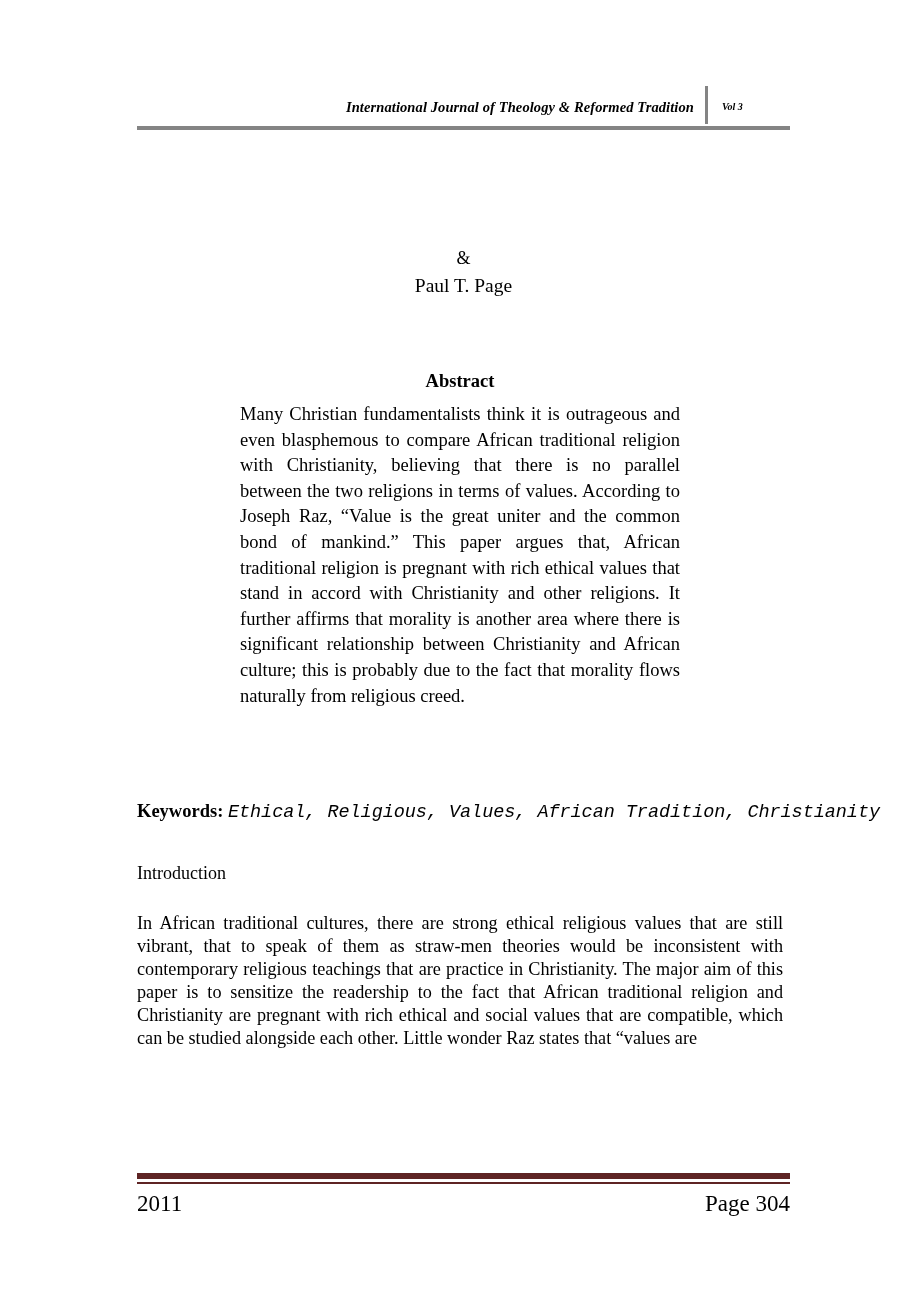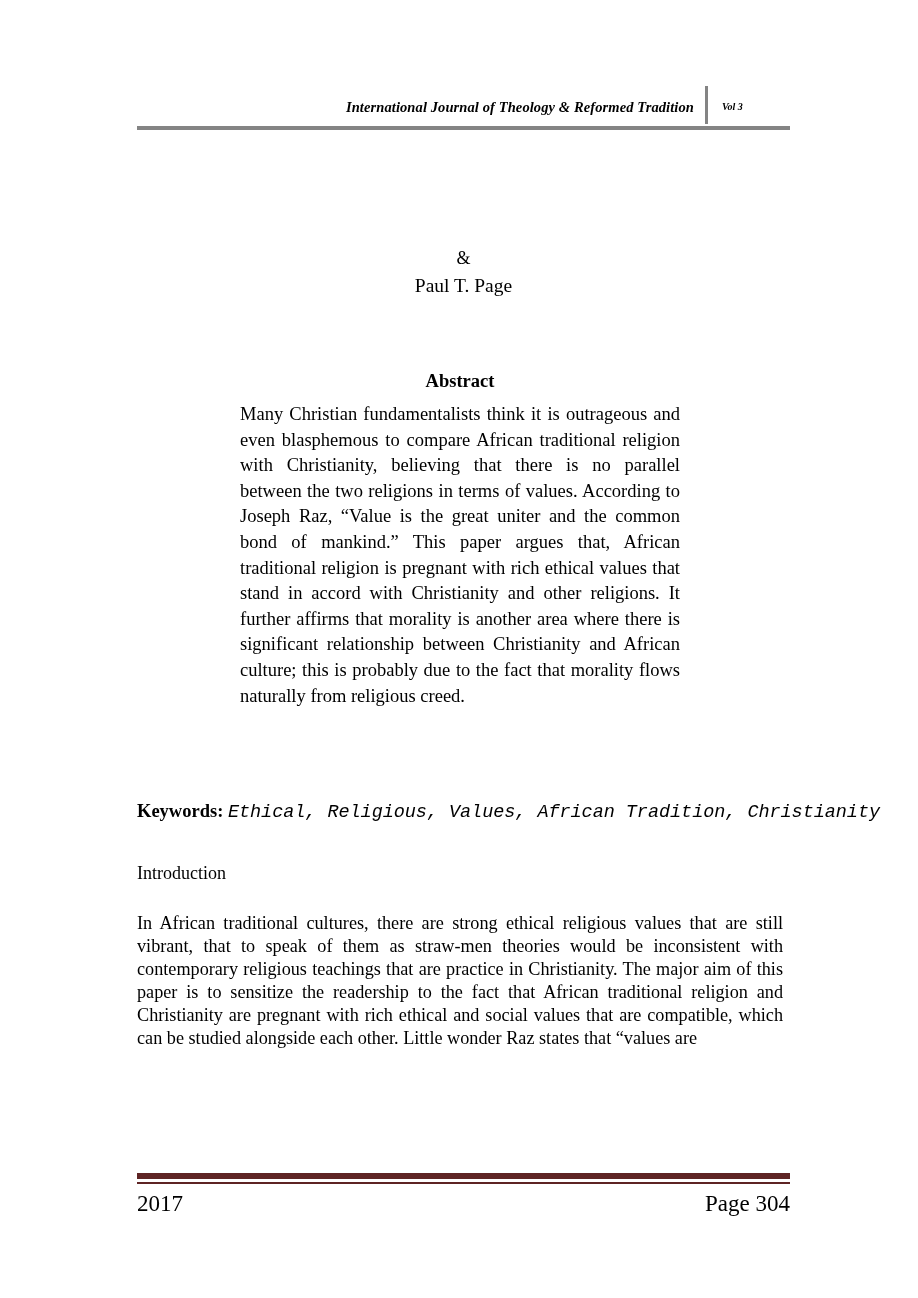--- a/index.html
+++ b/index.html
@@ -221,17 +221,17 @@
     <span class="keywords-label">Keywords:</span>
     <span class="keywords-values">Ethical, Religious, Values, African Tradition, Christianity</span>
   </div>
 
   <div class="section-heading">Introduction</div>
   <div class="body-text"> In African traditional cultures, there are strong ethical religious values that are still vibrant, that to speak of them as straw-men theories would be inconsistent with contemporary religious teachings that are practice in Christianity. The major aim of this paper is to sensitize the readership to the fact that African traditional religion and Christianity are pregnant with rich ethical and social values that are compatible, which can be studied alongside each other. Little wonder Raz states that “values are</div>
 
   <div class="footer-rule-thick"></div>
   <div class="footer-rule-thin"></div>
   <div class="footer-row">
-    <span class="footer-year">2017</span>
+    <span class="footer-year">2011</span>
     <span class="footer-page">Page 304</span>
   </div>
 
 </div>
 
 </body></html>

